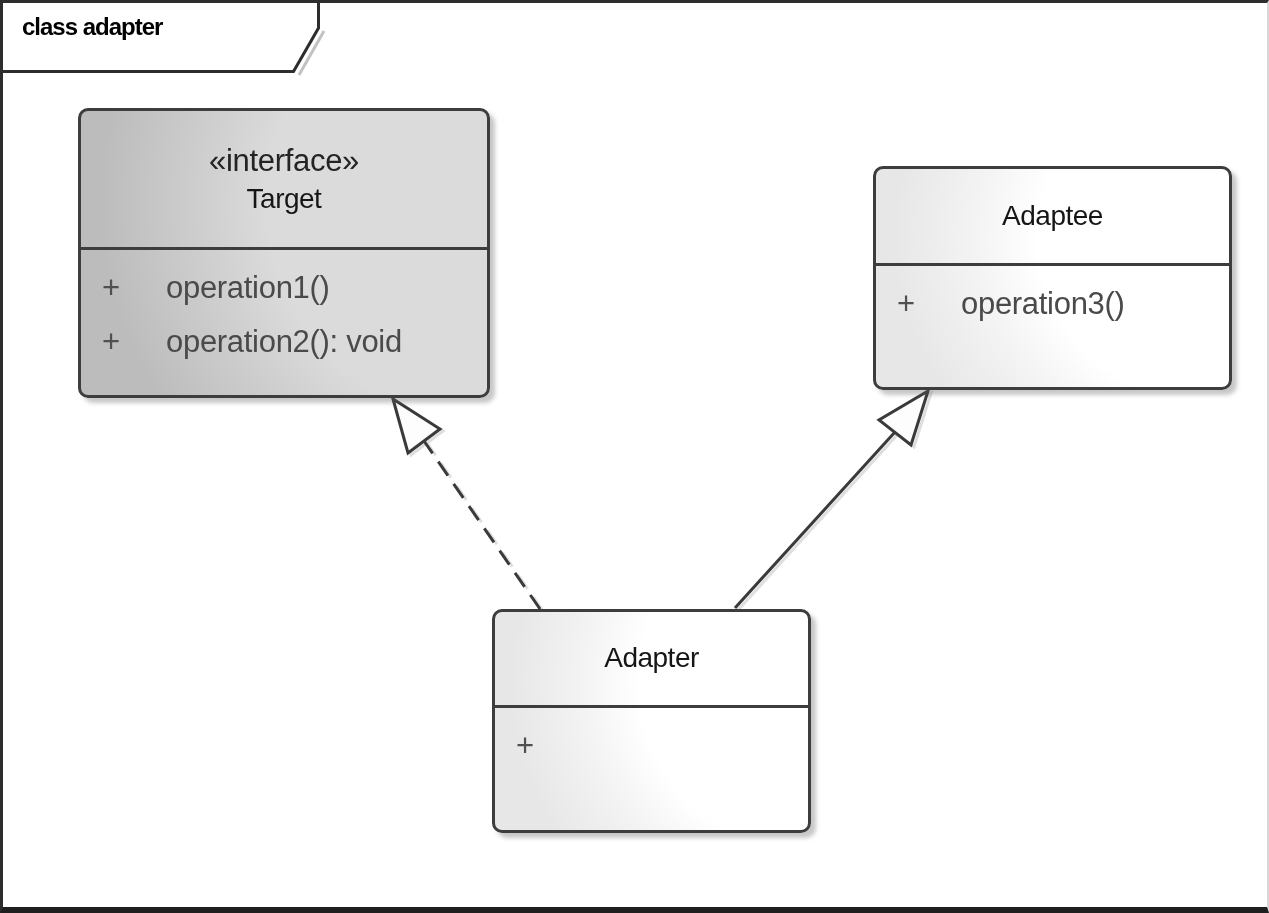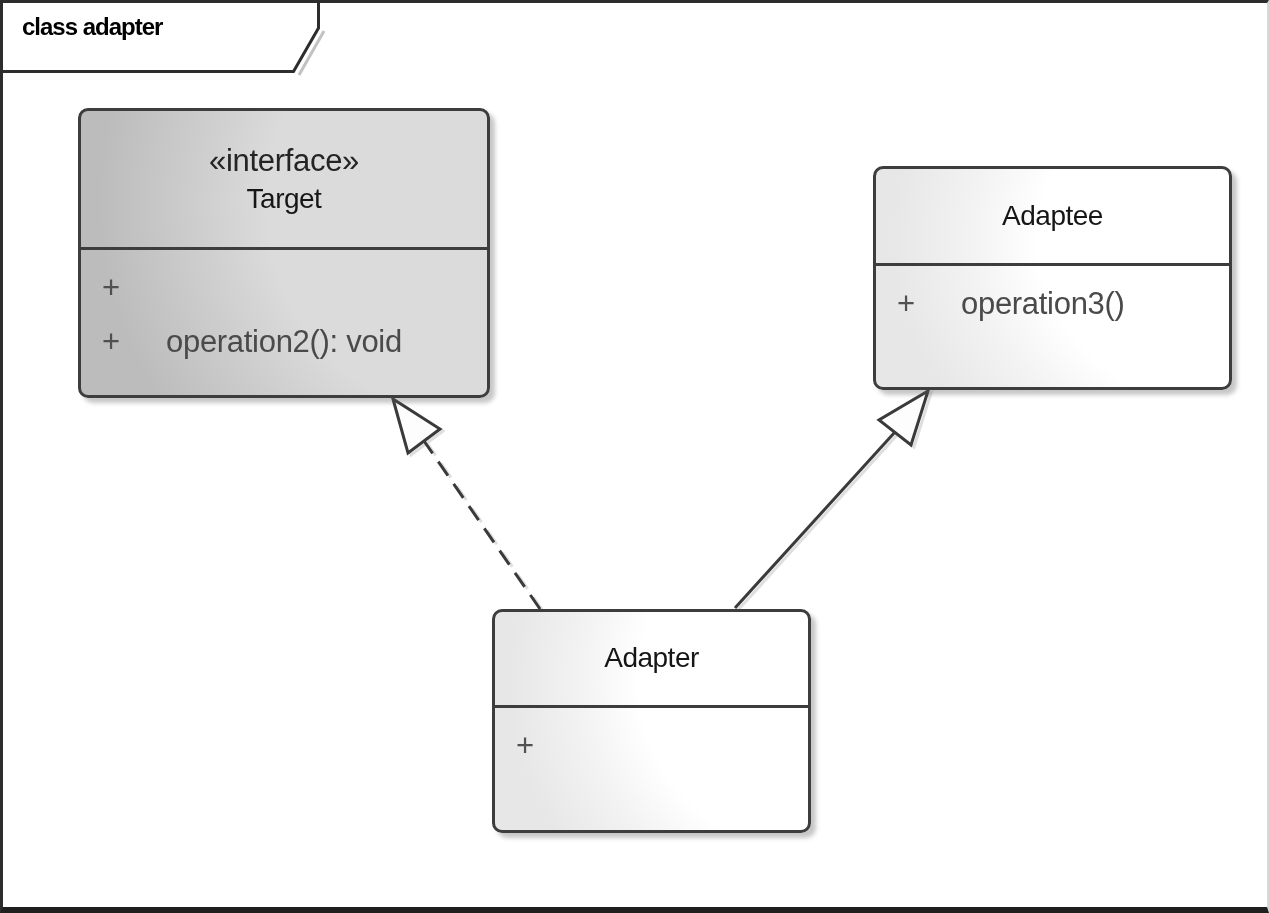--- a/index.html
+++ b/index.html
@@ -157,20 +157,21 @@
 </svg>
 
 <div class="class-box box-target">
   <div class="title-compartment">
     <div class="stereotype">«interface»</div>
     <div class="class-name">Target</div>
   </div>
   <div class="ops-compartment">
     <div class="op-row">
       <span class="op-vis">+</span>
+      <span>operation1()</span>
     </div>
     <div class="op-row">
       <span class="op-vis">+</span>
       <span>operation2(): void</span>
     </div>
   </div>
 </div>
 
 <div class="class-box box-adaptee">
   <div class="title-compartment">

